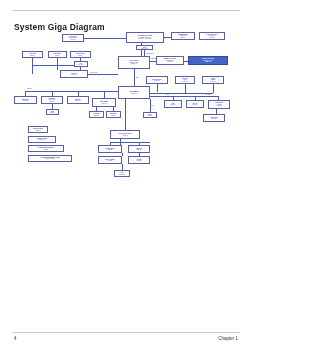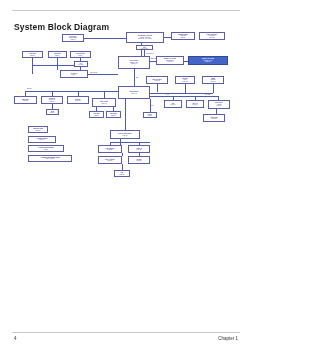--- a/index.html
+++ b/index.html
@@ -38,21 +38,21 @@
   .pg-num{position:absolute;left:14px;top:336px;font-size:4.5px;color:#333;}
   .chapter{position:absolute;right:14px;top:336px;font-size:4.5px;color:#333;}
 </style>
 </head>
 <body>
 
 <div class="page">
 
   <div class="top-rule"></div>
 
-  <h1 class="page-title">System Block Diagram</h1>
+  <h1 class="page-title">System Giga Diagram</h1>
 
   <div class="diagram" id="diagram">
       <div class="ln lv thick" style="left: 141px; top: 11px; height: 13px;"></div>
       <div class="ln lv" style="left: 144px; top: 18px; height: 6px;"></div>
       <div class="ln lh" style="left: 84px; top: 6px; width: 42px;"></div>
       <div class="ln lh" style="left: 164px; top: 5px; width: 7px;"></div>
       <div class="ln lh thick" style="left: 150px; top: 29px; width: 6px;"></div>
       <div class="ln lh thick" style="left: 184px; top: 29px; width: 4px;"></div>
       <div class="ln lh" style="left: 88px; top: 42px; width: 30px;"></div>
       <div class="ln lv" style="left: 32px; top: 26px; height: 16px;"></div>

